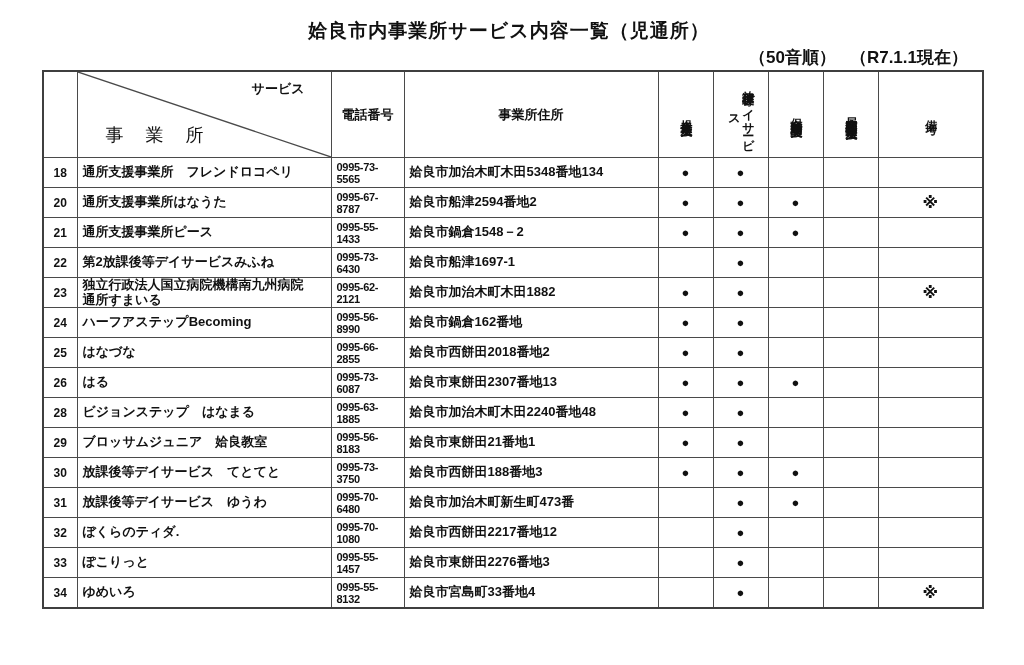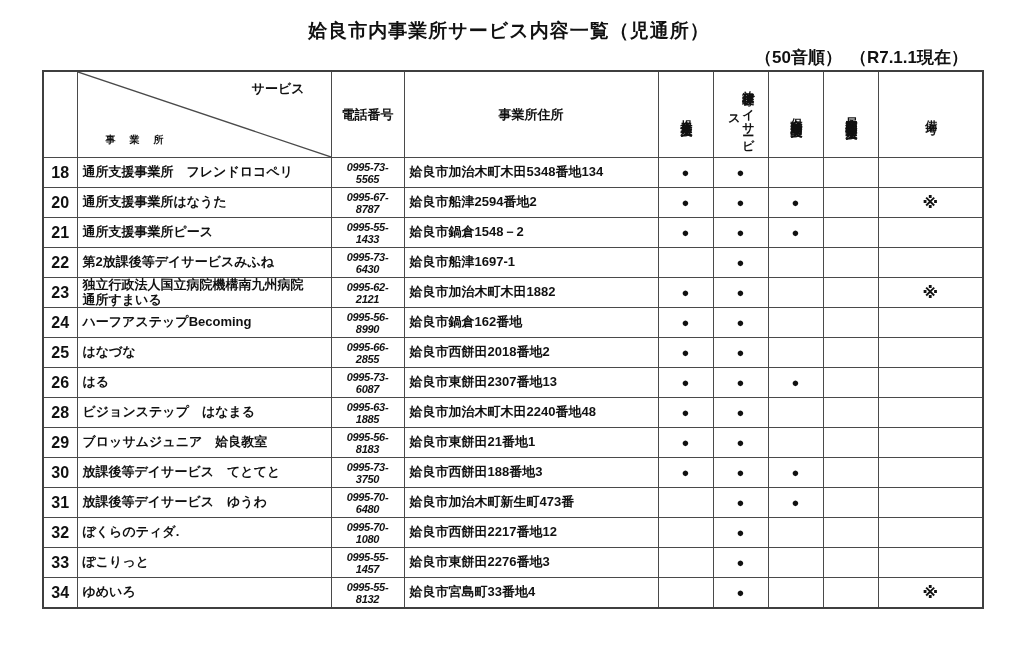--- a/index.html
+++ b/index.html
@@ -7,50 +7,50 @@
     width:1024px;height:665px;background:#ffffff;position:relative;
     font-family:"Liberation Sans","DejaVu Sans",sans-serif;color:#111;
     overflow:hidden;
   }
   .page-title{
     position:absolute;top:18px;left:0;width:1000px;text-align:center;
     font-size:19px;font-weight:bold;letter-spacing:1px;margin-left:9px;
   }
   .subtitle{
     position:absolute;top:46px;left:42px;width:926px;
-    display:flex;justify-content:flex-end;gap:8px;
+    display:flex;justify-content:flex-end;gap:14px;
     font-size:17px;font-weight:bold;
   }
   table.offices{
     position:absolute;top:70px;left:42px;width:940px;
     border-collapse:collapse;table-layout:fixed;
     border:2px solid #3f3f3f;
   }
   table.offices th, table.offices td{
     border:1px solid #4a4a4a;padding:0 5px;vertical-align:middle;
     overflow:hidden;background:#fff;
   }
   thead th{height:85px;font-size:13px;font-weight:bold;text-align:center;padding:0;}
   tbody td{height:29px;font-size:13px;}
-  td.no-cell{text-align:center;font-size:16px;font-weight:600;padding:0 2px;}
+  td.no-cell{text-align:center;font-size:12px;font-weight:600;padding:0 2px;}
   td.name-cell{text-align:left;font-weight:600;line-height:1.1;}
-  td.phone-cell{text-align:center;font-size:11px;font-weight:700;letter-spacing:-0.3px;padding:0 2px;font-style:italic;}
+  td.phone-cell{text-align:left;font-size:11px;font-weight:700;letter-spacing:-0.3px;padding:0 2px;}
   td.addr-cell{text-align:left;font-weight:600;line-height:1.1;}
   td.svc-cell{text-align:center;font-size:13px;line-height:1;padding:0;}
   td.remark-cell{text-align:center;font-size:16px;font-weight:bold;padding:0;}
   .shade, td.shade{background:var(--shade,#dce6f1);}
   .vtext{
     display:inline-block;writing-mode:vertical-rl;
     height:72px;font-size:12px;font-weight:bold;letter-spacing:1px;line-height:1.15;
   }
   .vshort{height:36px;letter-spacing:3px;}
   th.corner{position:relative;padding:0;}
   th.corner svg{position:absolute;inset:0;width:100%;height:100%;display:block;}
   .corner-service{position:absolute;top:8px;right:26px;font-size:13px;font-weight:bold;}
-  .corner-office{position:absolute;bottom:10px;left:28px;font-size:10px;font-weight:bold;letter-spacing:2px;}
+  .corner-office{position:absolute;bottom:10px;left:28px;font-size:18px;font-weight:normal;letter-spacing:2px;}
 </style>
 </head>
 <body>
 
 <div class="page-title">姶良市内事業所サービス内容一覧（児通所）</div>
 
 <div class="subtitle">
   <span>（50音順）</span>
   <span>（R7.1.1現在）</span>
 </div>

